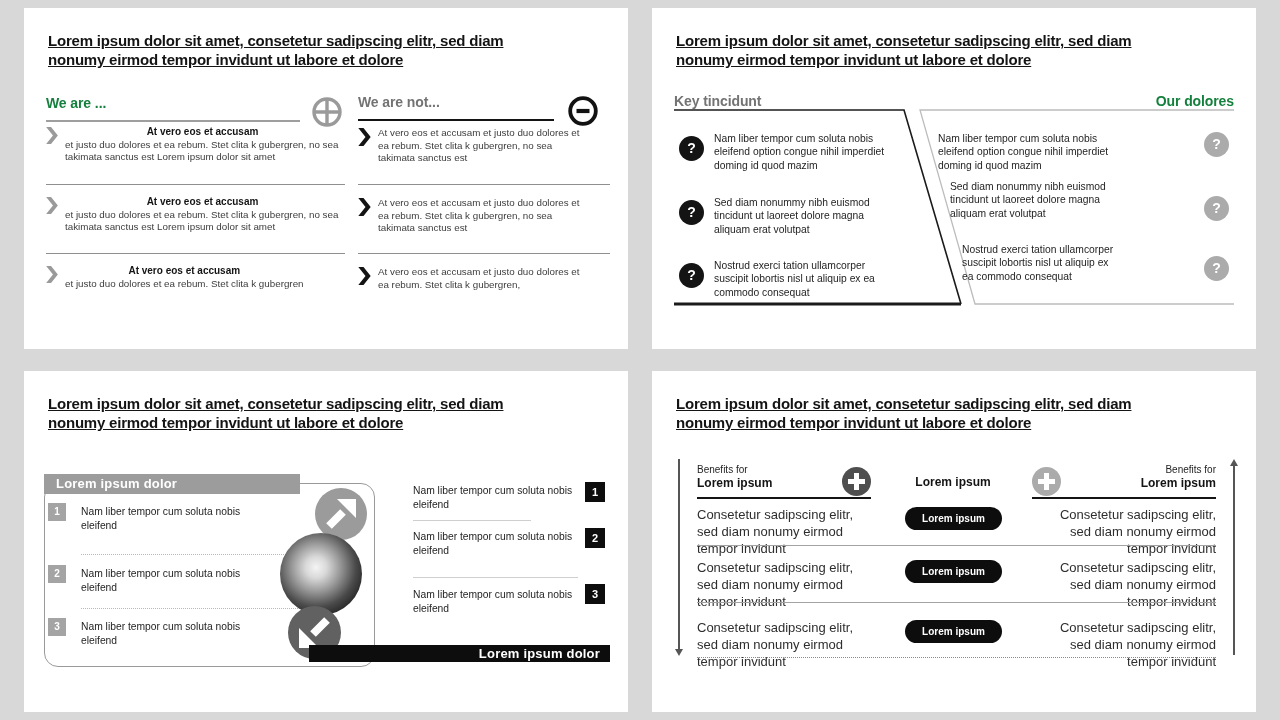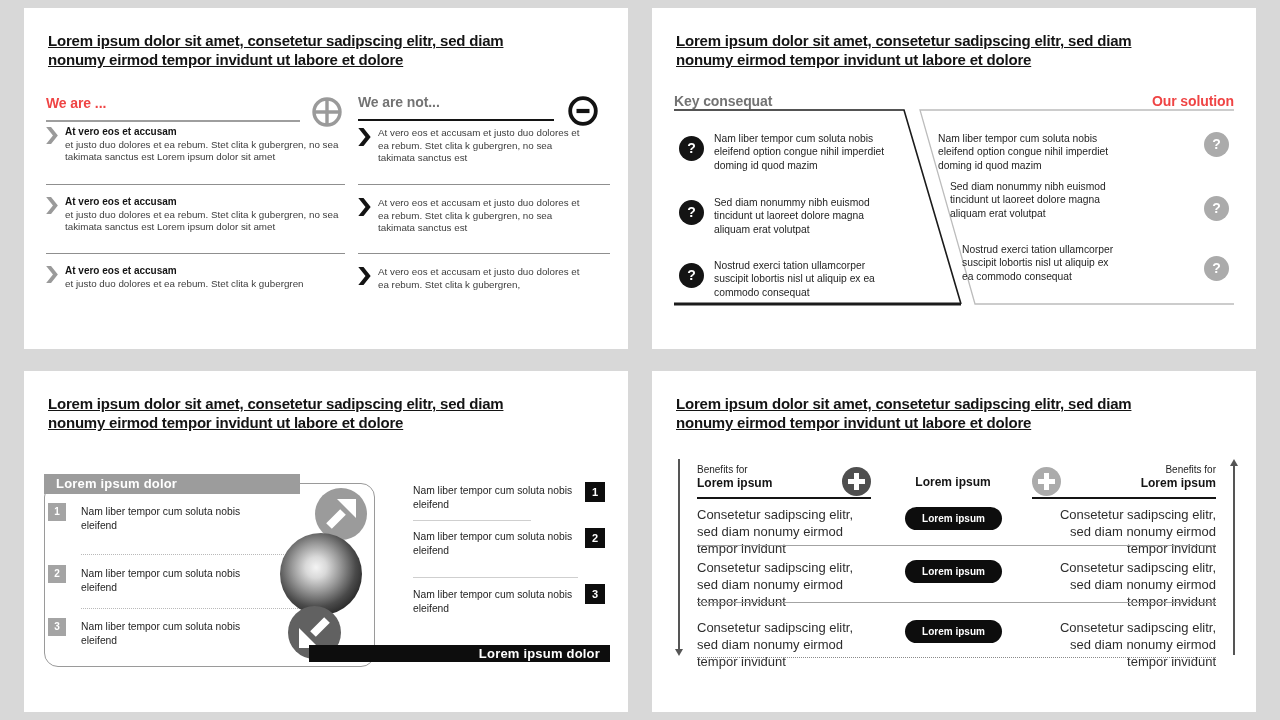--- a/index.html
+++ b/index.html
@@ -10,27 +10,27 @@
   #s2{left:652px;top:8px}
   #s3{left:24px;top:371px}
   #s4{left:652px;top:371px}
 
   .abs{position:absolute;}
   .title{position:absolute;left:24px;top:24px;width:565px;margin:0;
          font-size:15px;line-height:1.25;font-weight:bold;color:#141414;letter-spacing:-0.2px;}
   .title span{display:block;text-decoration:underline;}
 
   .hdr{font-weight:bold;font-size:14px;color:#737373;letter-spacing:-0.1px;}
-  .gray-t{color:#ef4444;}
+  .gray-t{color:#15803d;}
   .uline{height:2px;background:#141414;}
   .uline.gray{height:2px;background:#9e9e9e;}
 
   .bullet{display:flex;gap:7px;}
   .bullet svg{flex:none;margin-top:1px;}
-  .b-title{font-weight:bold;font-size:10px;color:#141414;line-height:1.28;}
+  .b-title{font-weight:bold;font-size:10px;color:#141414;line-height:1.28;text-align:center;}
   .b-body{font-size:9.8px;color:#3d3d3d;line-height:1.28;}
   .hr{height:1px;background:#8f8f8f;}
 
   .q-icon{width:25px;height:25px;border-radius:50%;background:#141414;color:#fff;
           font-weight:bold;font-size:14px;line-height:25px;text-align:center;}
   .q-icon.gray{background:#ababab;}
   .qtext{font-size:10.3px;color:#242424;line-height:1.3;}
 
   .round-rect{border:1.5px solid #9a9a9a;border-radius:14px;}
   .bar-gray{background:#9c9c9c;color:#fff;font-weight:bold;font-size:13px;
@@ -141,22 +141,22 @@
       <span>Lorem ipsum dolor sit amet, consetetur sadipscing elitr, sed diam</span>
       <span>nonumy eirmod tempor invidunt ut labore et dolore</span>
     </h2>
 
     <svg class="abs" style="left:0;top:0" width="604" height="341" viewBox="0 0 604 341">
       <path d="M22 102 H252 L309 296" fill="none" stroke="#1b1b1b" stroke-width="1.6"></path>
       <path d="M22 296 H309" fill="none" stroke="#1b1b1b" stroke-width="2.8"></path>
       <path d="M582 102 H268 L323 296 H582" fill="none" stroke="#bcbcbc" stroke-width="1.3"></path>
     </svg>
 
-    <div class="abs hdr" style="left:22px;top:85px">Key consequat</div>
-    <div class="abs hdr gray-t" style="right:22px;top:85px">Our solution</div>
+    <div class="abs hdr" style="left:22px;top:85px">Key tincidunt</div>
+    <div class="abs hdr gray-t" style="right:22px;top:85px">Our dolores</div>
 
     <div class="abs q-icon" style="left:27px;top:128px">?</div>
     <div class="abs qtext" style="left:62px;top:124px;width:186px">Nam liber tempor cum soluta nobis eleifend option congue nihil imperdiet doming id quod mazim</div>
     <div class="abs q-icon" style="left:27px;top:192px">?</div>
     <div class="abs qtext" style="left:62px;top:188px;width:186px">Sed diam nonummy nibh euismod tincidunt ut laoreet dolore magna aliquam erat volutpat</div>
     <div class="abs q-icon" style="left:27px;top:255px">?</div>
     <div class="abs qtext" style="left:62px;top:251px;width:186px">Nostrud exerci tation ullamcorper suscipit lobortis nisl ut aliquip ex ea commodo consequat</div>
 
     <div class="abs qtext" style="left:286px;top:124px;width:182px">Nam liber tempor cum soluta nobis eleifend option congue nihil imperdiet doming id quod mazim</div>
     <div class="abs q-icon gray" style="left:552px;top:124px">?</div>

